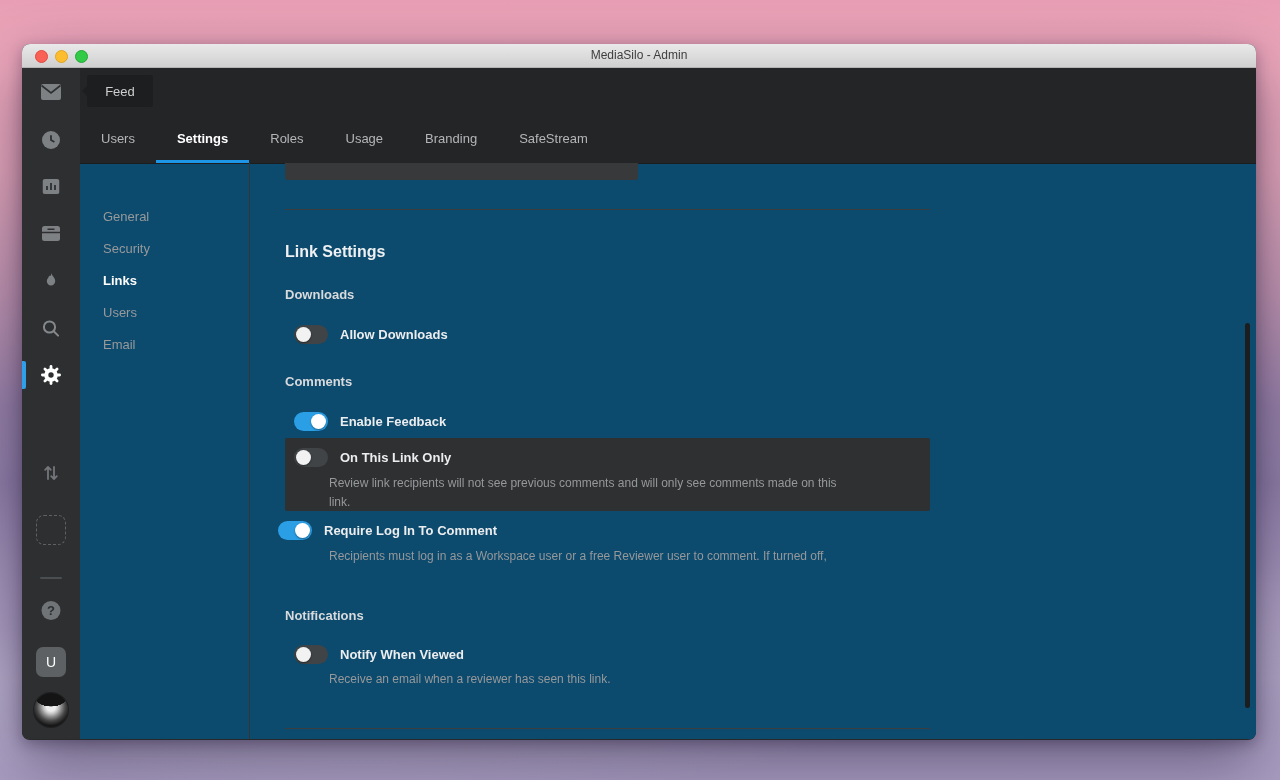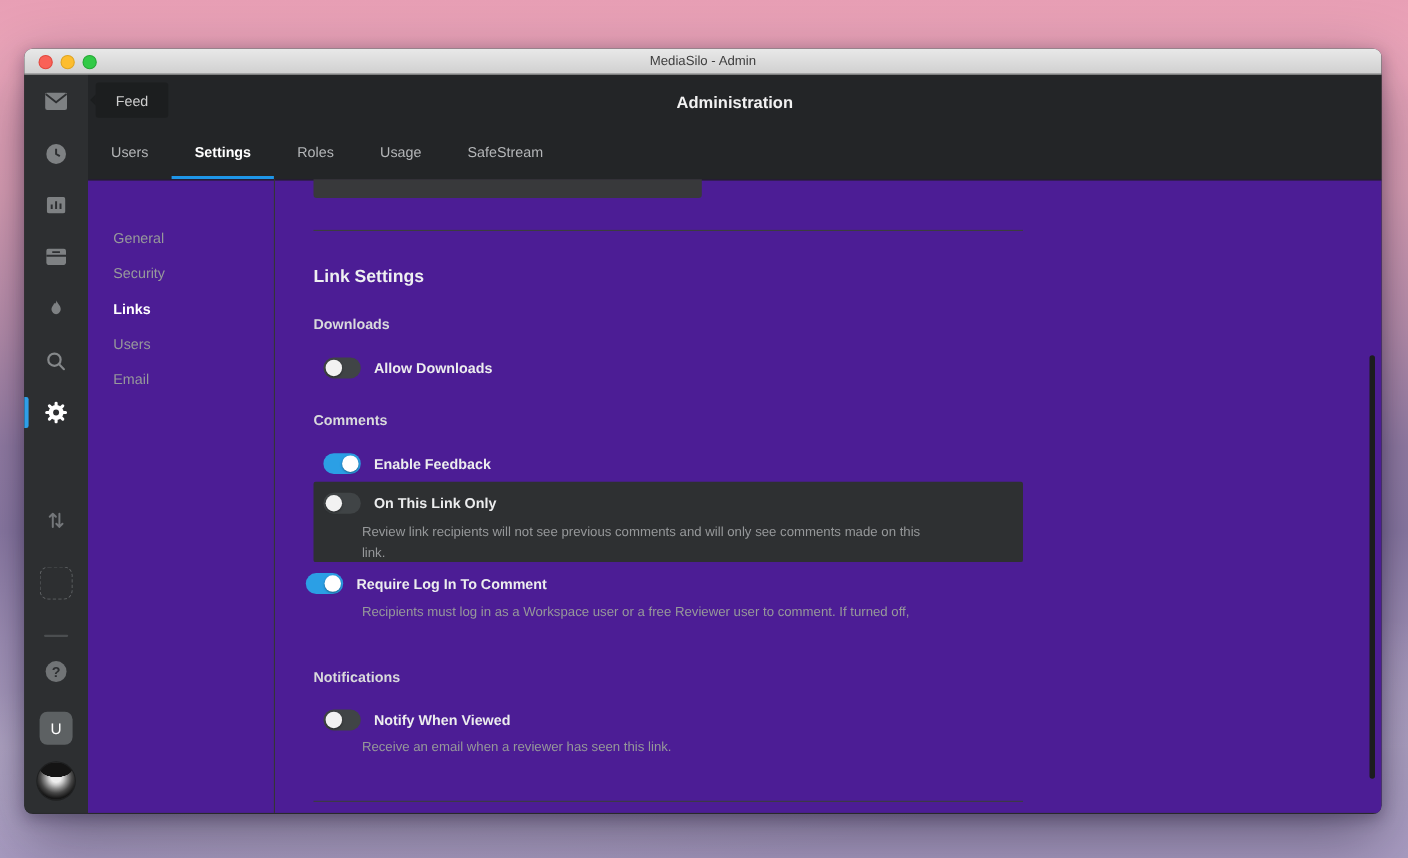--- a/index.html
+++ b/index.html
@@ -66,21 +66,21 @@
   .feed-tip::before { content:""; position:absolute; left:-5px; top:50%; margin-top:-5px;
     border-top:5px solid transparent; border-bottom:5px solid transparent;
     border-right:5px solid #1c1e1f; }
   .page-title { position:absolute; left:0; right:0; top:17px; text-align:center;
     font-size:15px; font-weight:700; color:#f2f2f2; }
   .tabs { position:absolute; left:0; bottom:0; display:flex; }
   .tab { padding:0 21px; height:46px; line-height:43px; font-size:13px; color:#b4b6b8;
     border-bottom:3px solid transparent; cursor:default; }
   .tab.active { color:#ffffff; font-weight:700; border-bottom-color:#1e96e8; }
 
-  .body { position:relative; flex:1; display:flex; background:#4c1d95;
+  .body { position:relative; flex:1; display:flex; background:#0c4a6e;
     box-shadow:inset 0 1px 0 #1c1d1e; }
 
   
   .subnav { width:170px; flex:none; border-right:1px solid #333537; padding-top:38px; }
   .subnav-item { height:32px; line-height:32px; padding-left:23px; font-size:13px; color:#97999b; }
   .subnav-item.active { color:#ffffff; font-weight:700; }
 
   
   .content { position:relative; flex:1; }
   .partial-input { position:absolute; left:35px; top:0; width:353px; height:17px;
@@ -208,26 +208,26 @@
           <div class="u-avatar">U</div>
         </div>
 
         <div class="rail-item photo-avatar" style="top:625px"></div>
       </div>
 
       <div class="main">
 
         <div class="header">
           <div class="feed-tip">Feed</div>
-          <div class="page-title">Administration</div>
           <div class="tabs">
             <div class="tab">Users</div>
             <div class="tab active">Settings</div>
             <div class="tab">Roles</div>
             <div class="tab">Usage</div>
+            <div class="tab">Branding</div>
             <div class="tab">SafeStream</div>
           </div>
         </div>
 
         <div class="body">
 
           <div class="subnav">
             <div class="subnav-item">General</div>
             <div class="subnav-item">Security</div>
             <div class="subnav-item active">Links</div>

